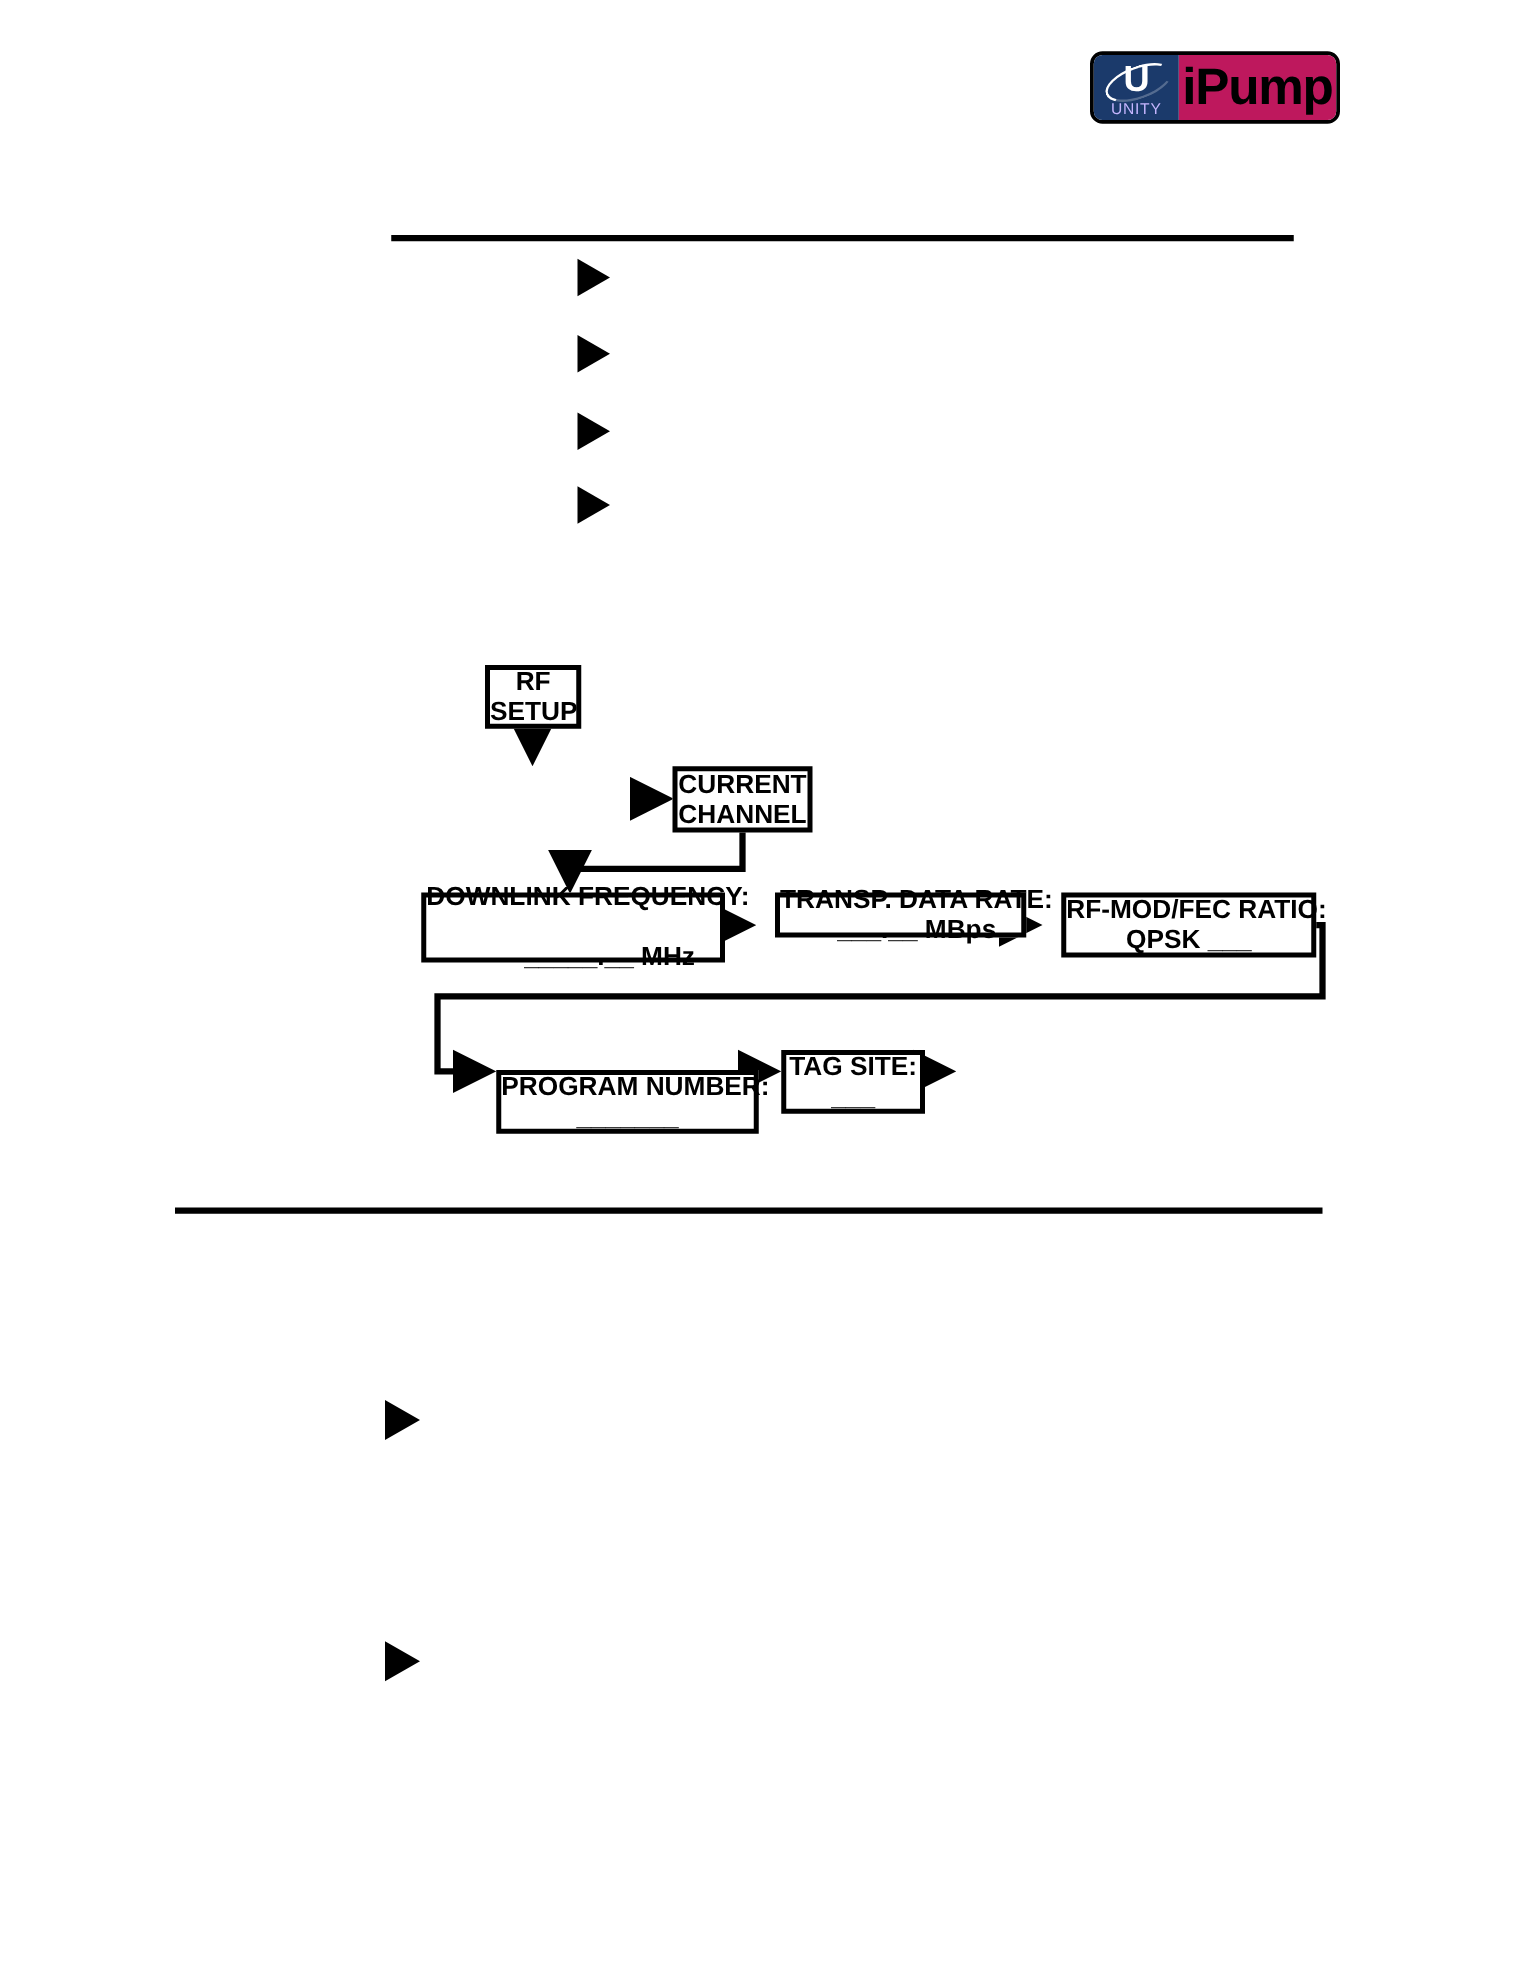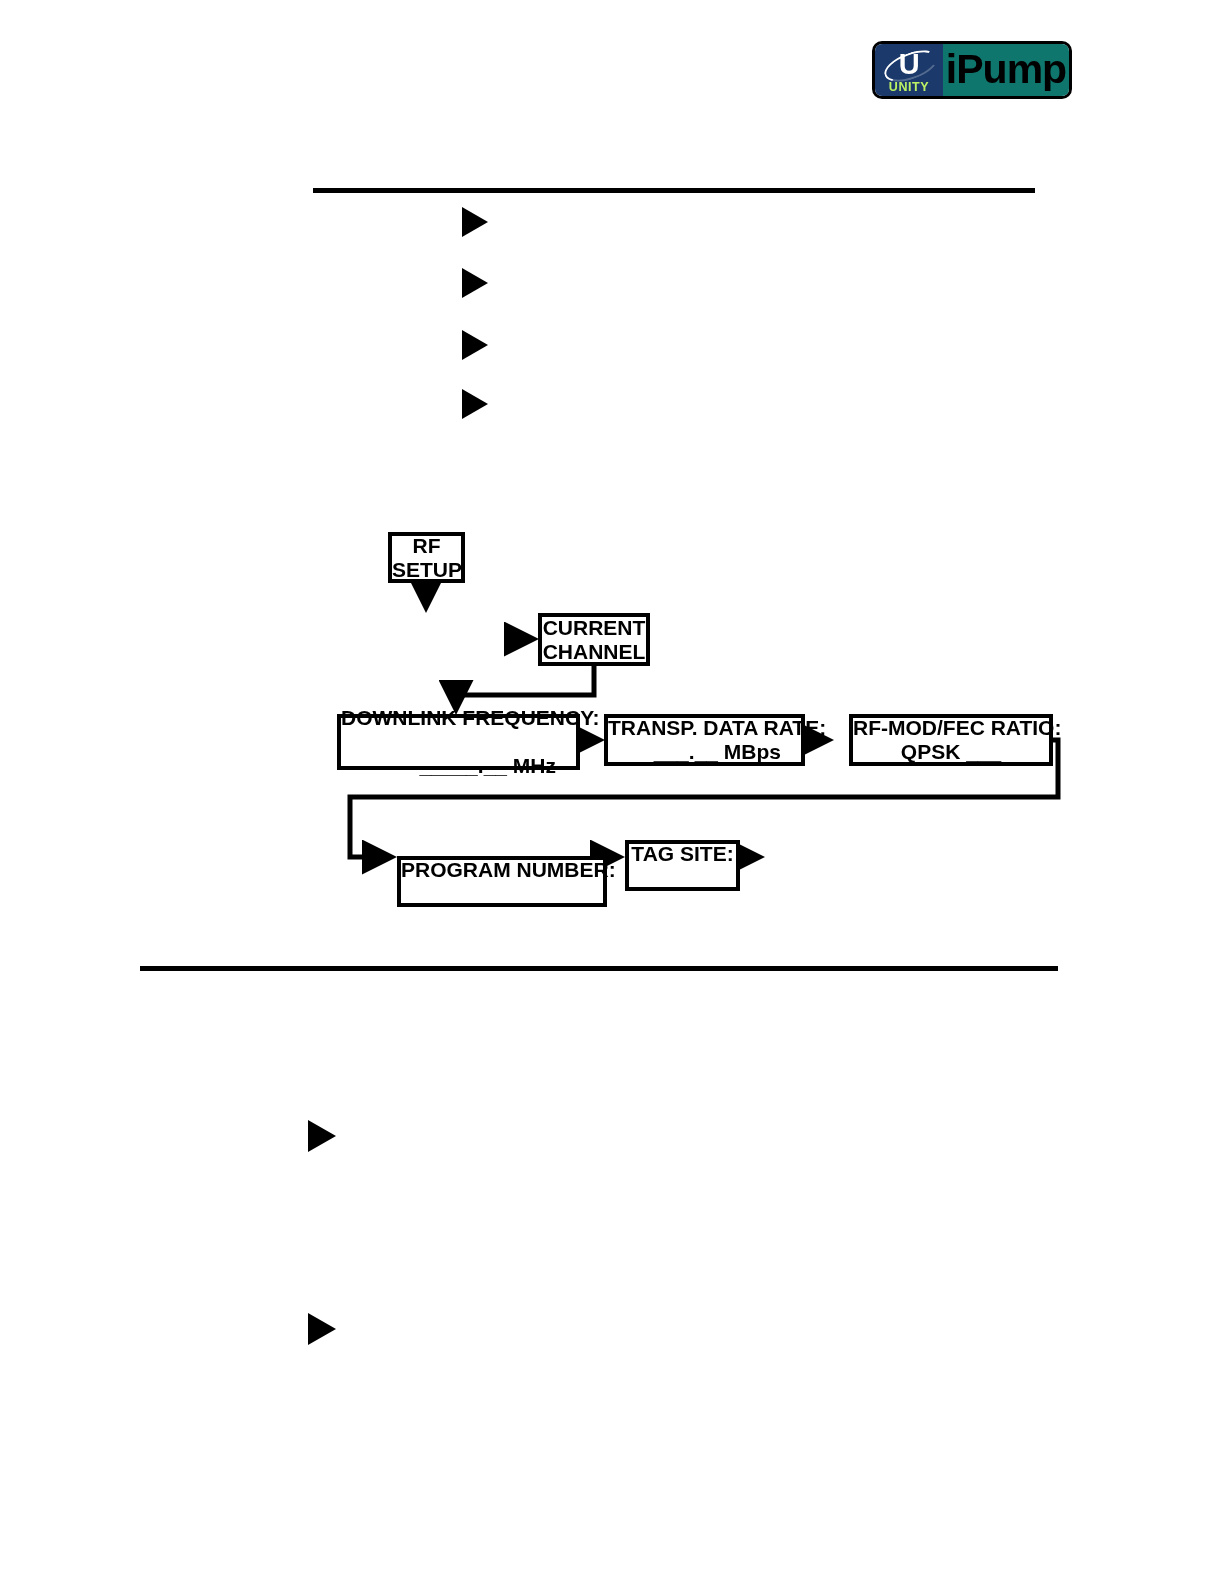--- a/index.html
+++ b/index.html
@@ -72,33 +72,33 @@
     height: 22px;
     border: 2.5px solid #ffffff;
     border-radius: 50%;
     transform: rotate(-20deg);
     z-index: 1;
     border-right-color: transparent;
     border-bottom-color: rgba(255,255,255,0.25);
   }
   #logo-mark .unity-text {
     font-family: "Liberation Sans", sans-serif;
-    font-weight: bold;
+    font-weight: normal;
     font-size: 12.5px;
-    color: #bef264;
+    color: #c4b5fd;
     letter-spacing: 0.6px;
     line-height: 1;
     margin-top: 1px;
   }
   #logo-word {
     flex: 1;
     display: flex;
     align-items: center;
     justify-content: center;
-    background: #0f766e;
+    background: #be185d;
   }
   #logo-word .ipump-text {
     font-family: "Liberation Sans", sans-serif;
     font-weight: bold;
     font-size: 41px;
     line-height: 1;
     color: #000000;
     letter-spacing: -1px;
     margin-top: -2px;
   }
@@ -217,21 +217,21 @@
   <div class="node" style="left:538px; top:613px; width:112px; height:53px;">
     <div class="line-c">CURRENT</div>
     <div class="line-c">CHANNEL</div>
   </div>
 
   <div class="node" style="left:337px; top:714px; width:243px; height:56px;gap:24px;">
     <div class="line-c">DOWNLINK FREQUENCY:</div>
     <div class="line-r">_____.__ MHz</div>
   </div>
 
-  <div class="node" style="left:604px; top:714px; width:201px; height:52px;">
+  <div class="node" style="left:620px; top:714px; width:201px; height:36px;">
     <div class="line-c">TRANSP. DATA RATE:</div>
     <div class="line-r">___.__ MBps</div>
   </div>
 
   <div class="node" style="left:834px; top:714px; width:204px; height:52px;margin-left:15px;">
     <div class="line-c">RF-MOD/FEC RATIO:</div>
     <div class="line-c">QPSK ___</div>
   </div>
 
   <div class="node" style="left:397px; top:832px; width:210px; height:51px;margin-top:24px;">

